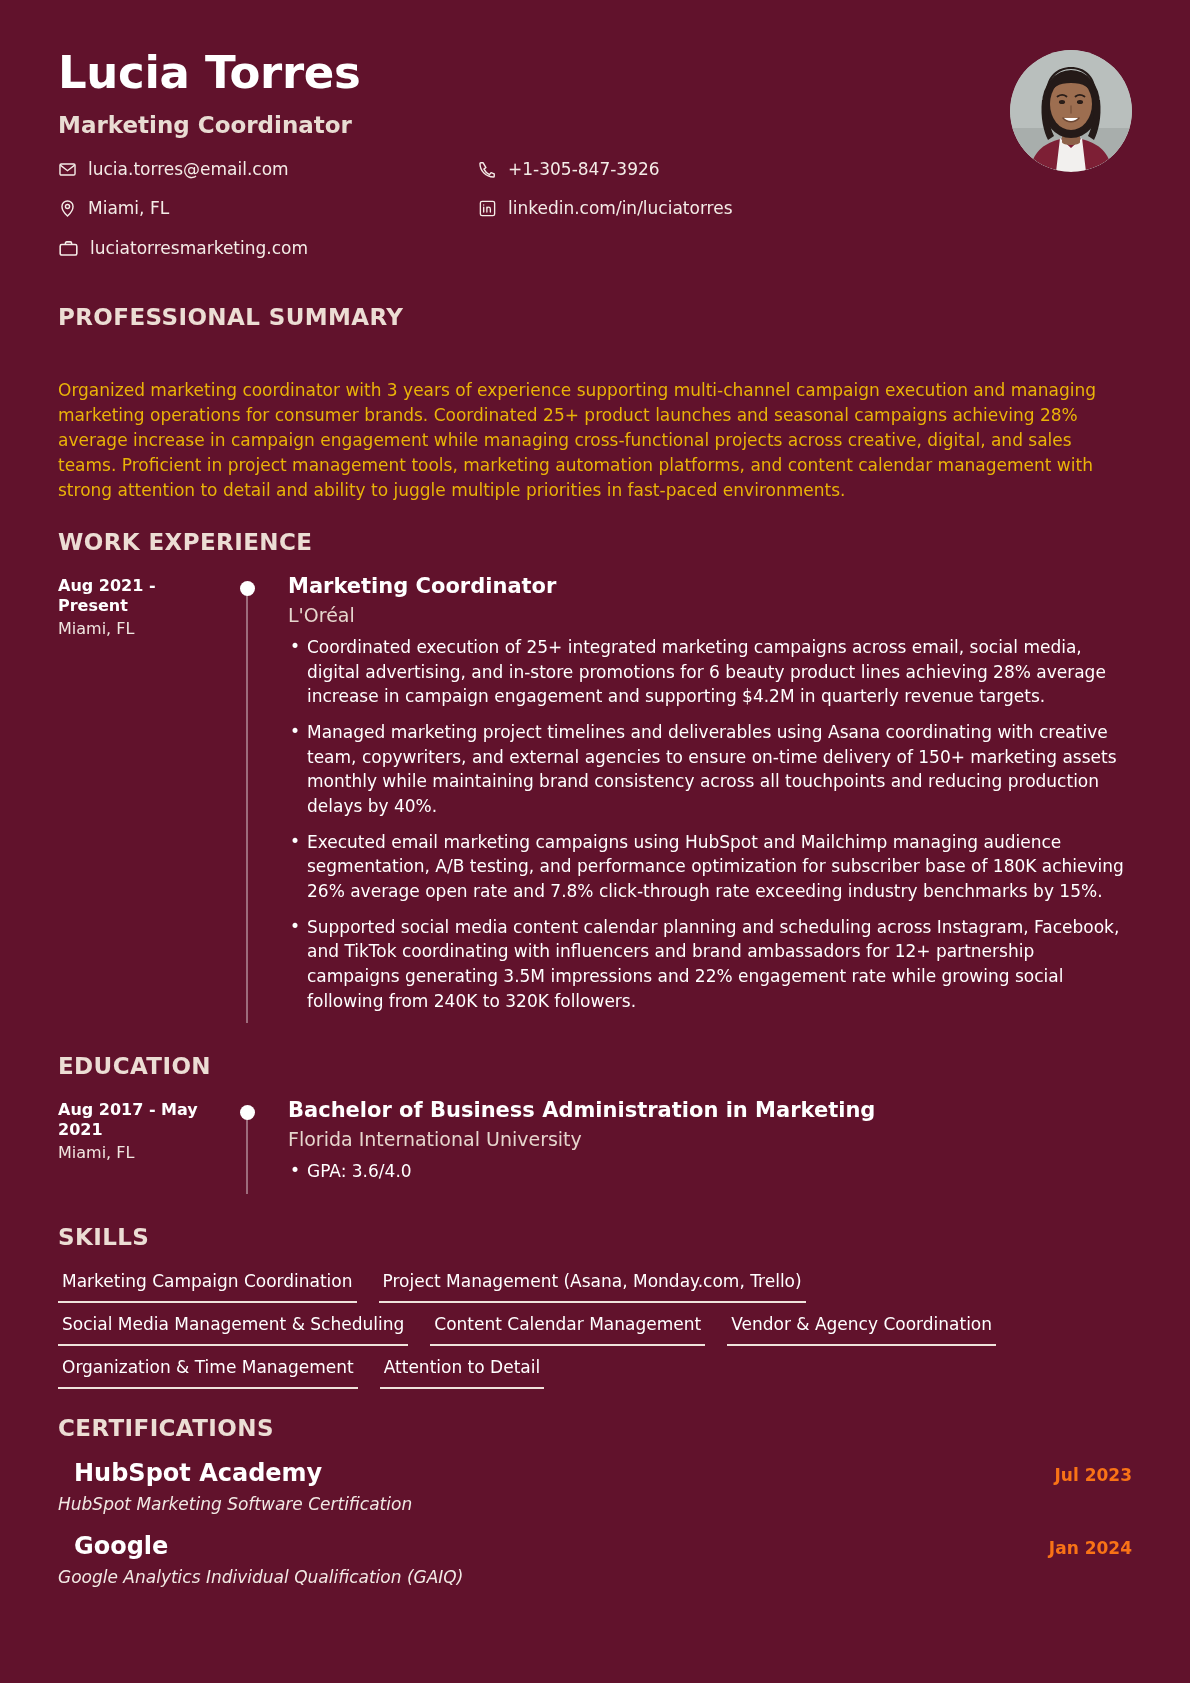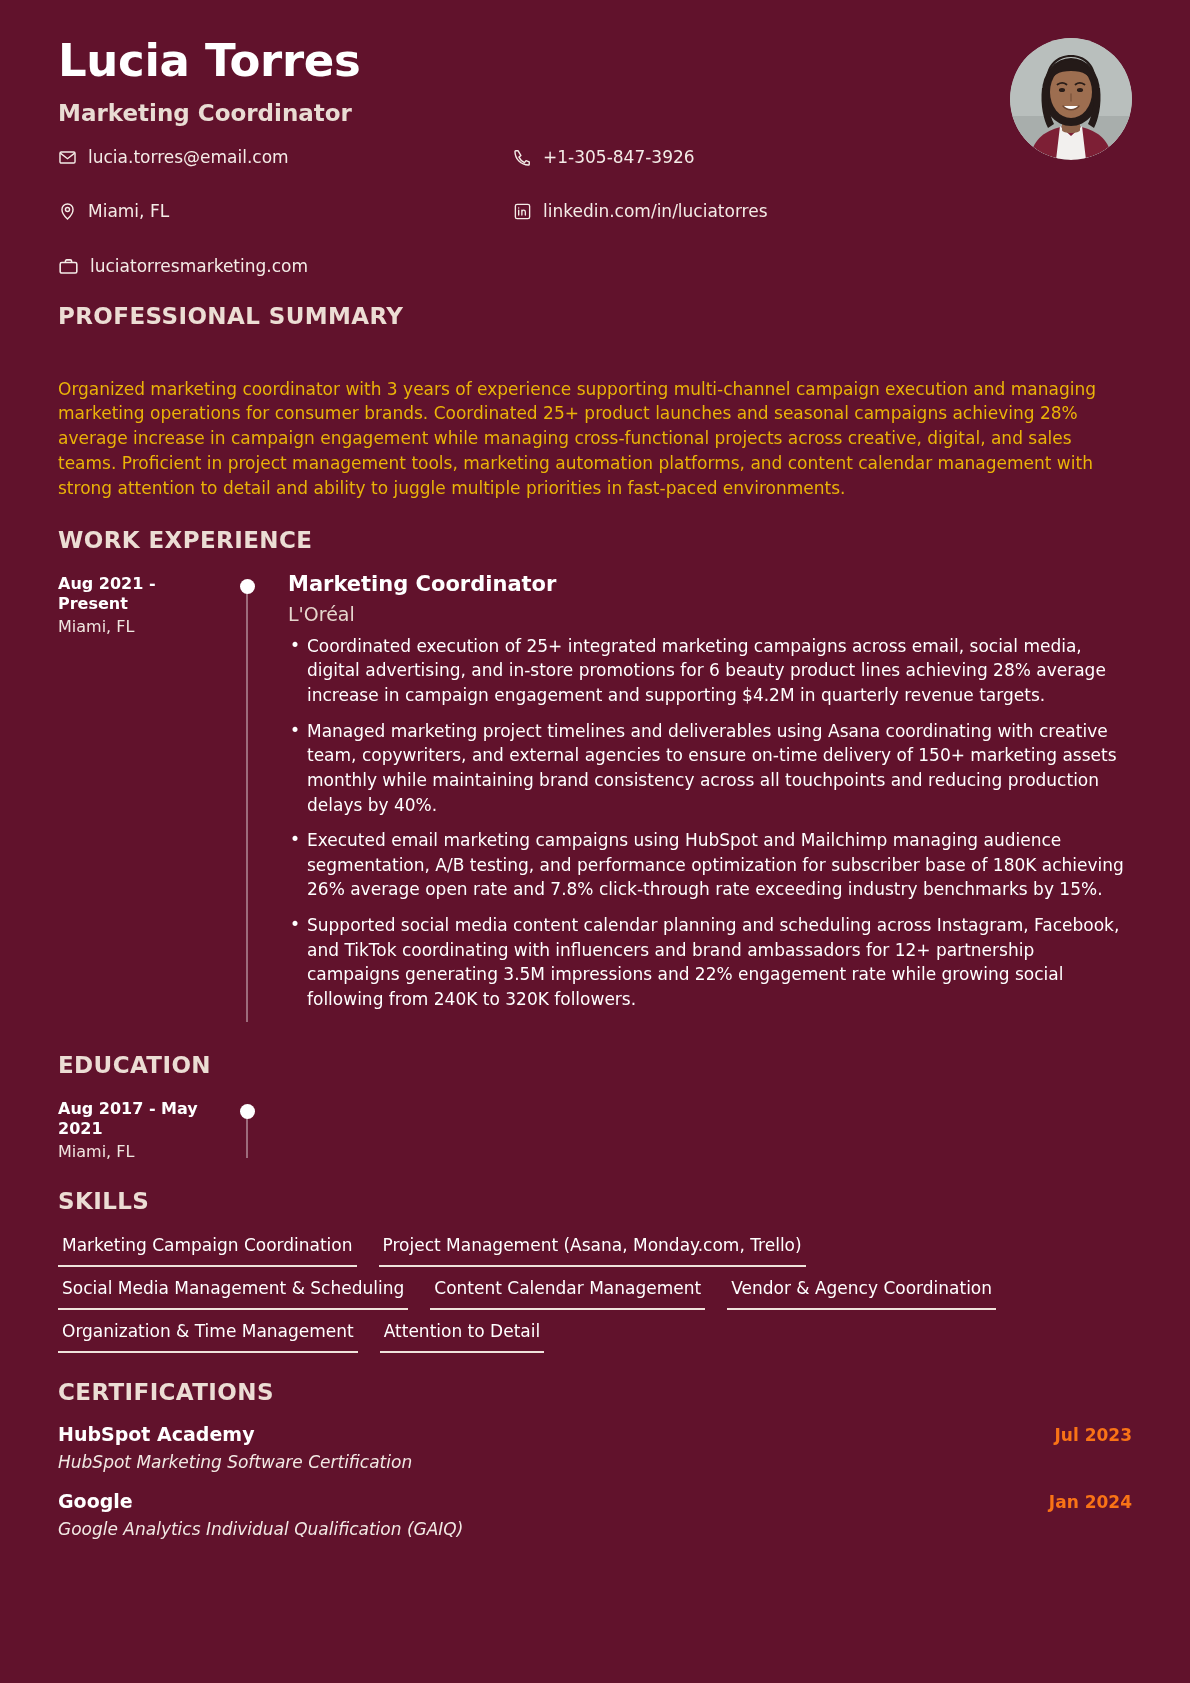--- a/index.html
+++ b/index.html
@@ -10,21 +10,21 @@
     background: #61122c;
     font-family: "DejaVu Sans", "Liberation Sans", sans-serif;
     color: #ffffff;
     overflow: hidden;
   }
 
   .page {
     width: 1190px;
     height: 1442px;
     background: #61122c;
-    padding: 36px 58px 0 58px;
+    padding: 48px 58px 0 58px;
     position: relative;
   }
 
   
   .header {
     position: relative;
     min-height: 230px;
   }
   .name {
     font-size: 45px;
@@ -40,21 +40,20 @@
     color: #e9dcd3;
     margin-bottom: 22px;
   }
 
   .contact-grid {
     display: grid;
     grid-template-columns: 420px auto;
     row-gap: 20px;
     column-gap: 0px;
     max-width: 860px;
-    gap: 35px;
   }
   .contact-item {
     display: flex;
     align-items: center;
     gap: 11px;
     font-size: 17px;
     color: #f4ece7;
     line-height: 1;
   }
   .contact-item svg { flex: 0 0 auto; display: block; }
@@ -179,23 +178,24 @@
   
   .cert {
     margin-bottom: 18px;
   }
   .cert-top {
     display: flex;
     justify-content: space-between;
     align-items: baseline;
   }
   .cert-name {
-    font-size: 19px;
-    font-weight: 700;
-    color: #ffffff;
+    font-size: 24px;
+    font-weight: 700;
+    color: #ffffff;
+    margin-left: 16px;
   }
   .cert-date {
     font-size: 17px;
     font-weight: 700;
     color: #f97316;
   }
   .cert-desc {
     font-size: 17px;
     font-style: italic;
     color: #f2e9e4;
@@ -341,20 +341,27 @@
 
     <div class="entry">
       <div class="entry-dates">
         <div class="entry-date-range">Aug 2017 - May 2021</div>
         <div class="entry-location">Miami, FL</div>
       </div>
       <div class="entry-marker">
         <span class="dot"></span>
         <span class="line"></span>
       </div>
+      <div class="entry-body">
+        <div class="entry-role">Bachelor of Business Administration in Marketing</div>
+        <div class="entry-org">Florida International University</div>
+        <ul class="bullets">
+          <li>GPA: 3.6/4.0</li>
+        </ul>
+      </div>
     </div>
   </div>
 
   <div class="section">
     <div class="section-title">SKILLS</div>
     <div class="skills-wrap">
       <span class="skill-tag">Marketing Campaign Coordination</span>
       <span class="skill-tag">Project Management (Asana, Monday.com, Trello)</span>
       <span class="skill-tag">Social Media Management &amp; Scheduling</span>
       <span class="skill-tag">Content Calendar Management</span>

